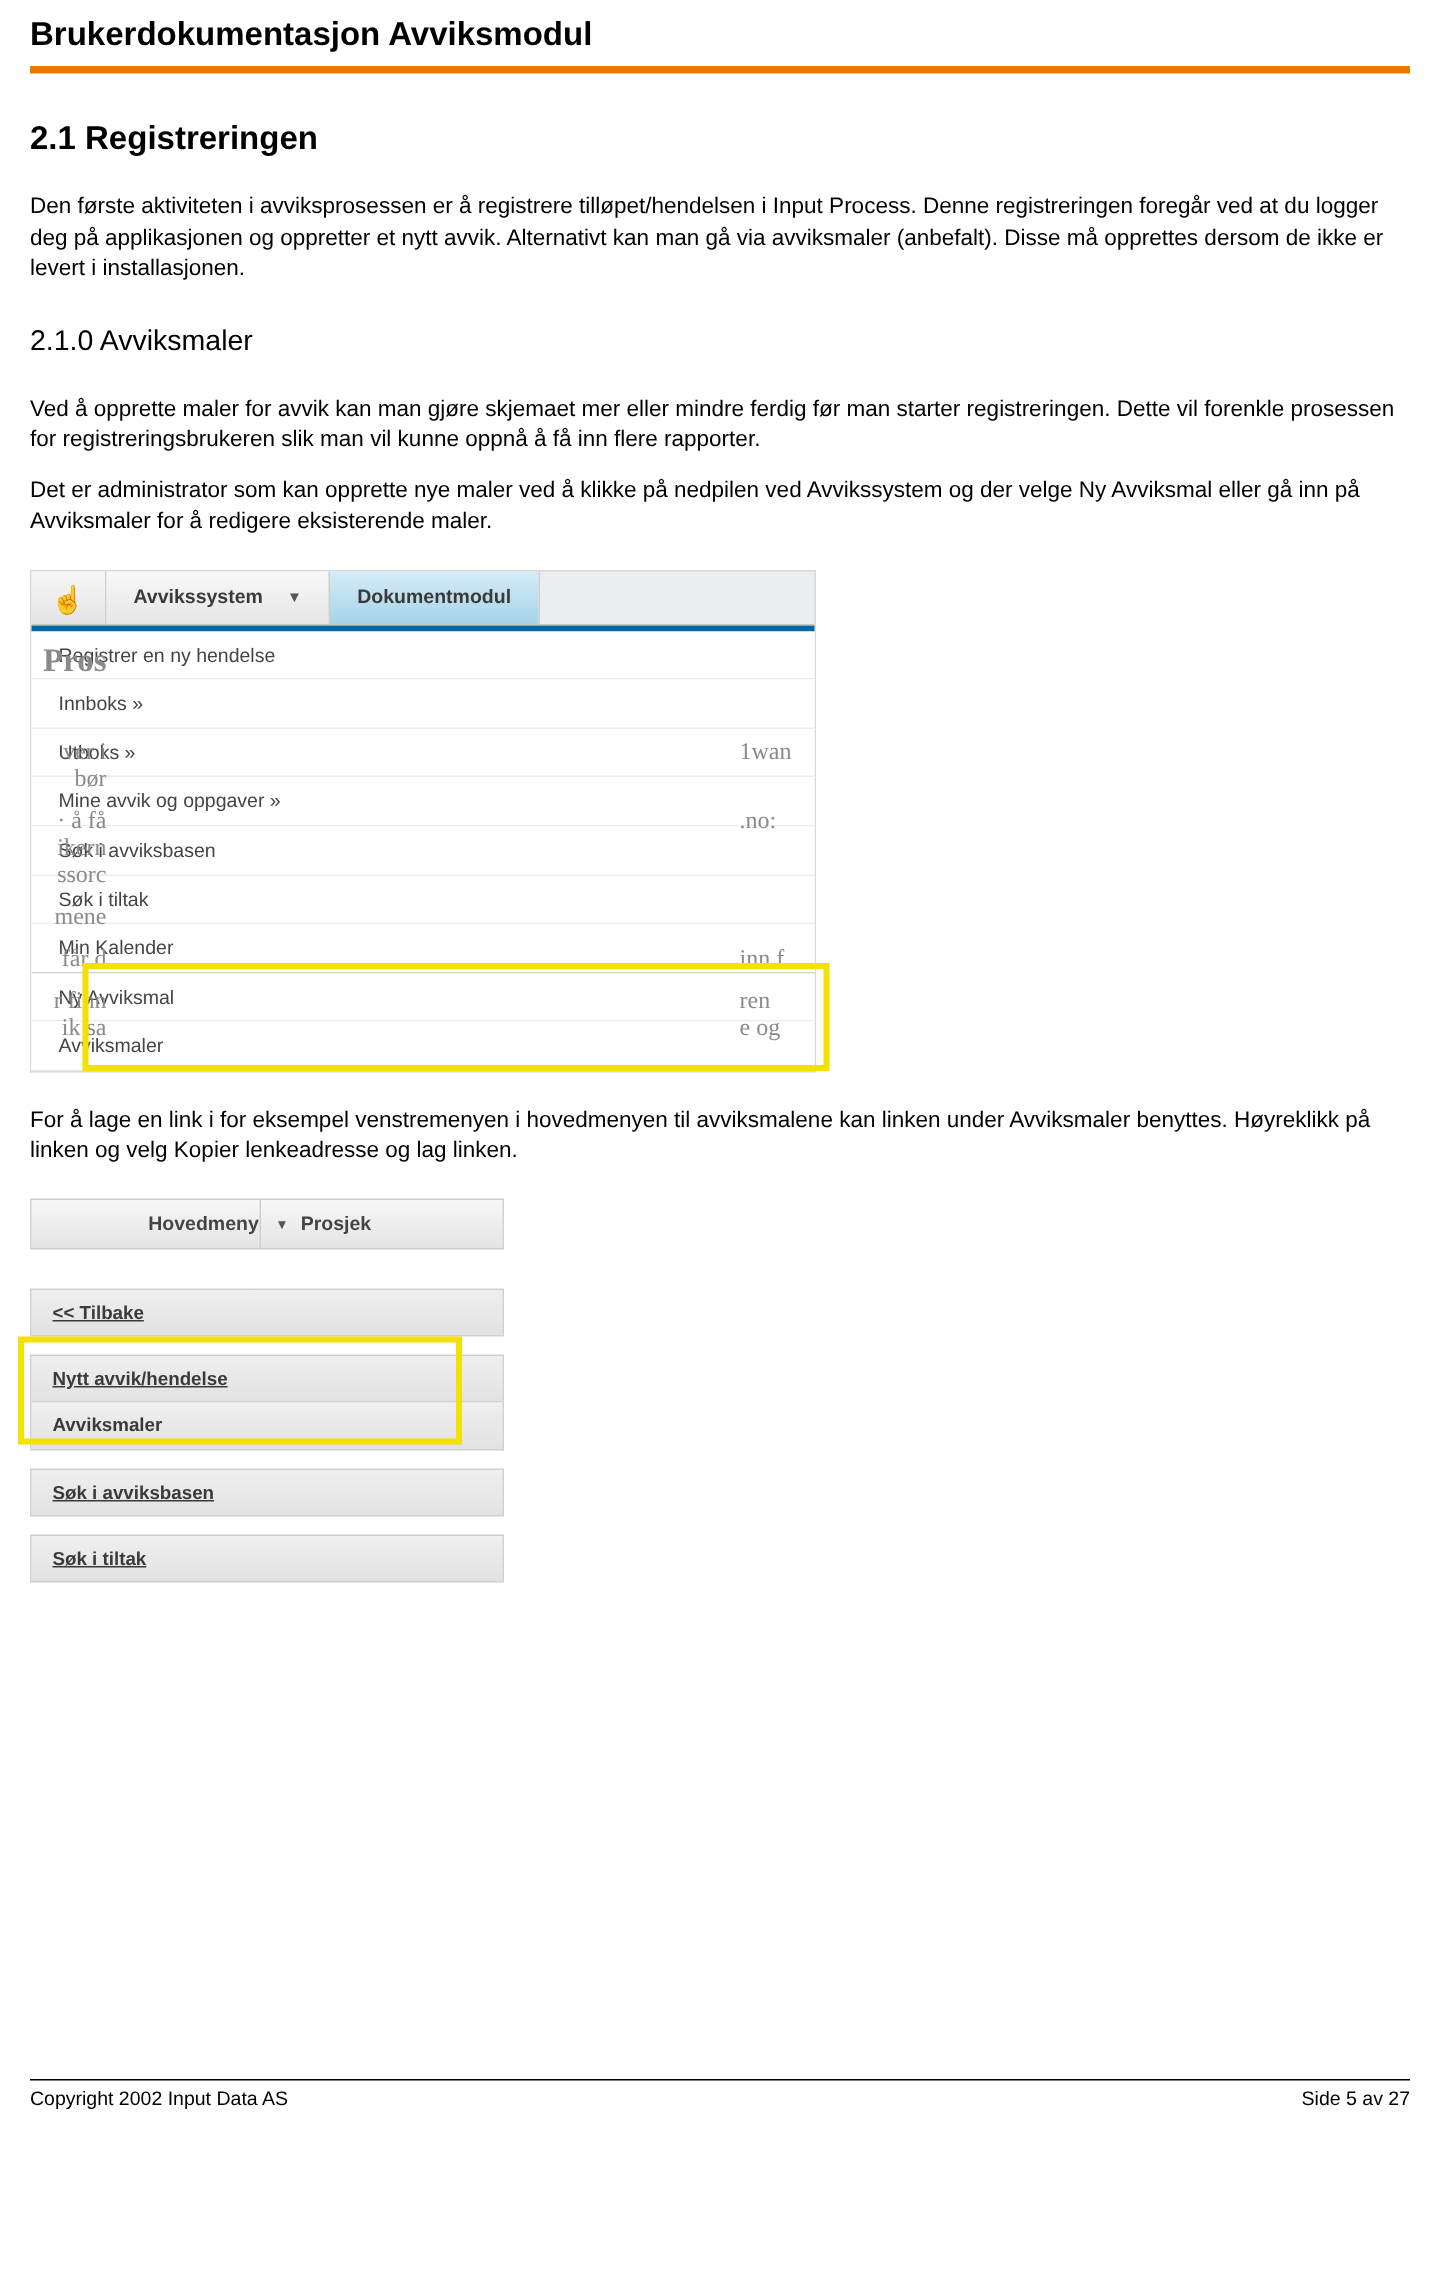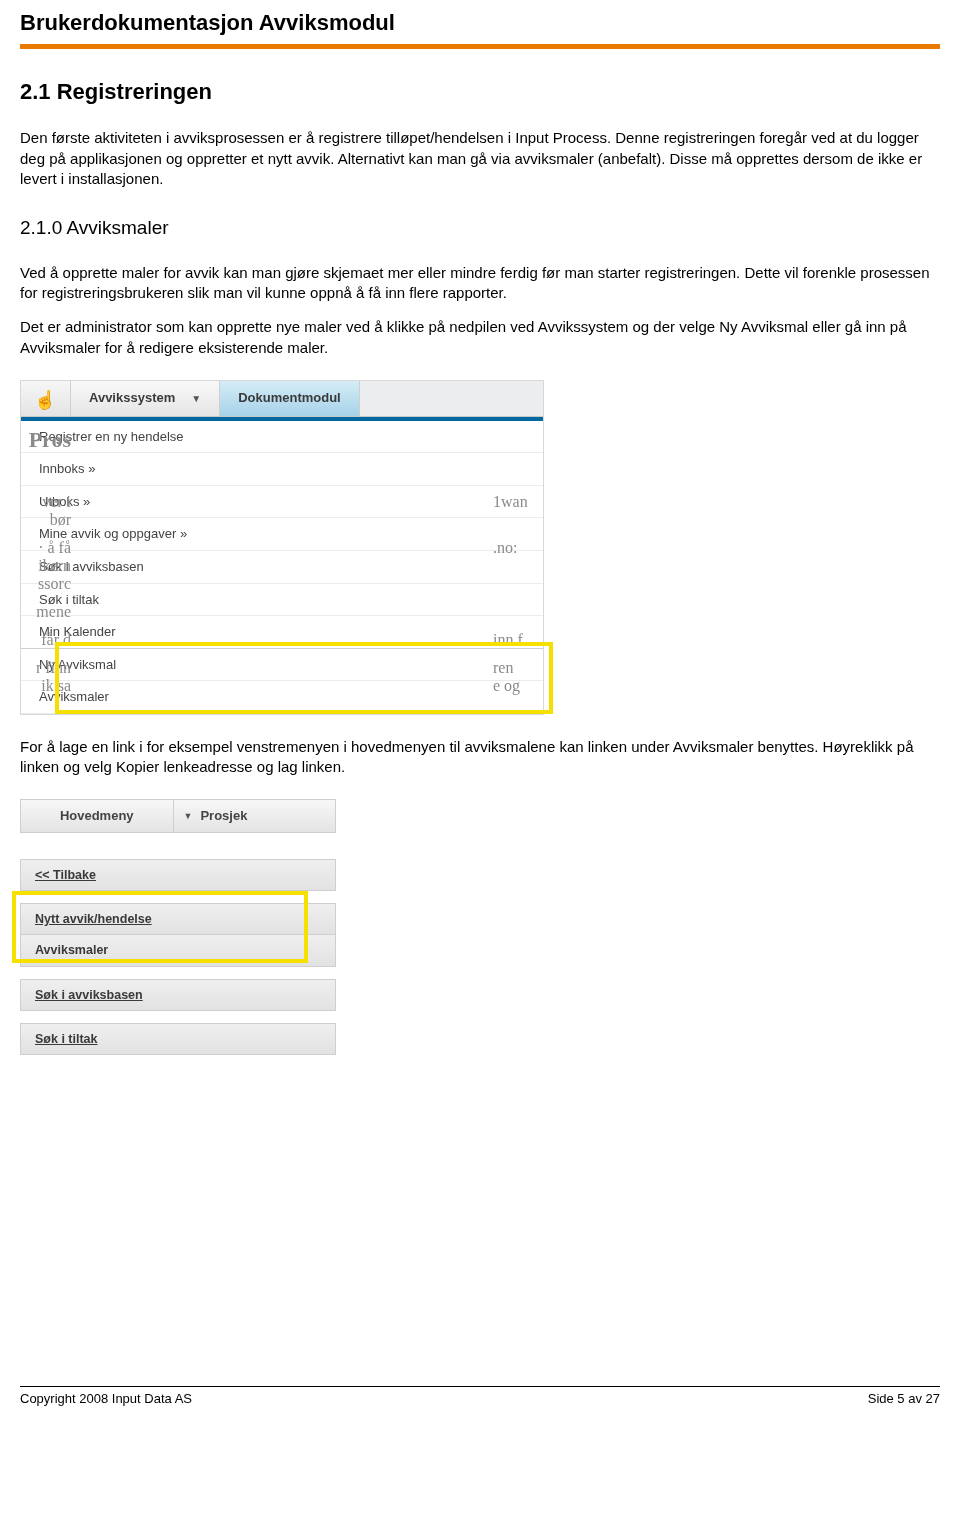--- a/index.html
+++ b/index.html
@@ -86,21 +86,21 @@
     font-size:12.5px;
     color:#2a2a2a;
     position: relative;
   }
   .shot2 .top {
     display:flex; height:34px;
     border:1px solid #cfcfcf;
     background: linear-gradient(#f7f7f7,#e4e4e4);
   }
   .shot2 .top .m {
-    flex:1; display:flex; align-items:center; justify-content:center;
+    flex:1; display:flex; align-items:center; justify-content:flex-end;
     font-weight:bold; font-size:13px; color:#444;
     border-right:1px solid #cfcfcf;
   }
   .shot2 .top .m:last-child { border-right:none; justify-content:flex-start; padding-left:10px;}
   .shot2 .top .chev2 { font-size:9px; margin-right:8px; color:#555; }
   .shot2-gap { height:26px; }
   .sideitem {
     height:32px;
     display:flex; align-items:center;
     padding:0 14px;
@@ -207,17 +207,17 @@
       <div class="gap"></div>
       <div class="sideitem first">Søk i avviksbasen</div>
       <div class="gap"></div>
       <div class="sideitem first">Søk i tiltak</div>
 
       <div class="hl-box"></div>
     </div>
   </div>
 
   <div class="footer">
-    <span>Copyright 2008 Input Data AS</span>
+    <span>Copyright 2002 Input Data AS</span>
     <span>Side 5 av 27</span>
   </div>
 
 </div>
 
 </body></html>

